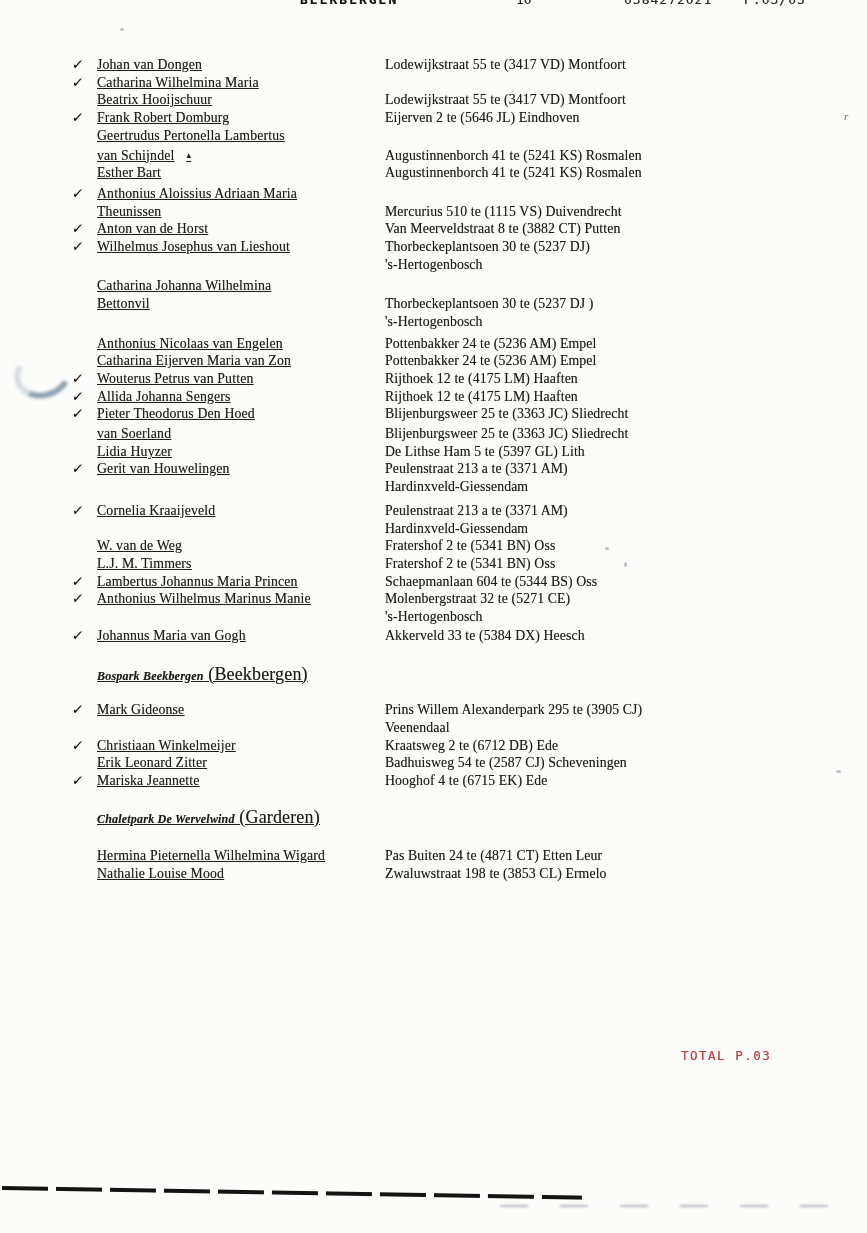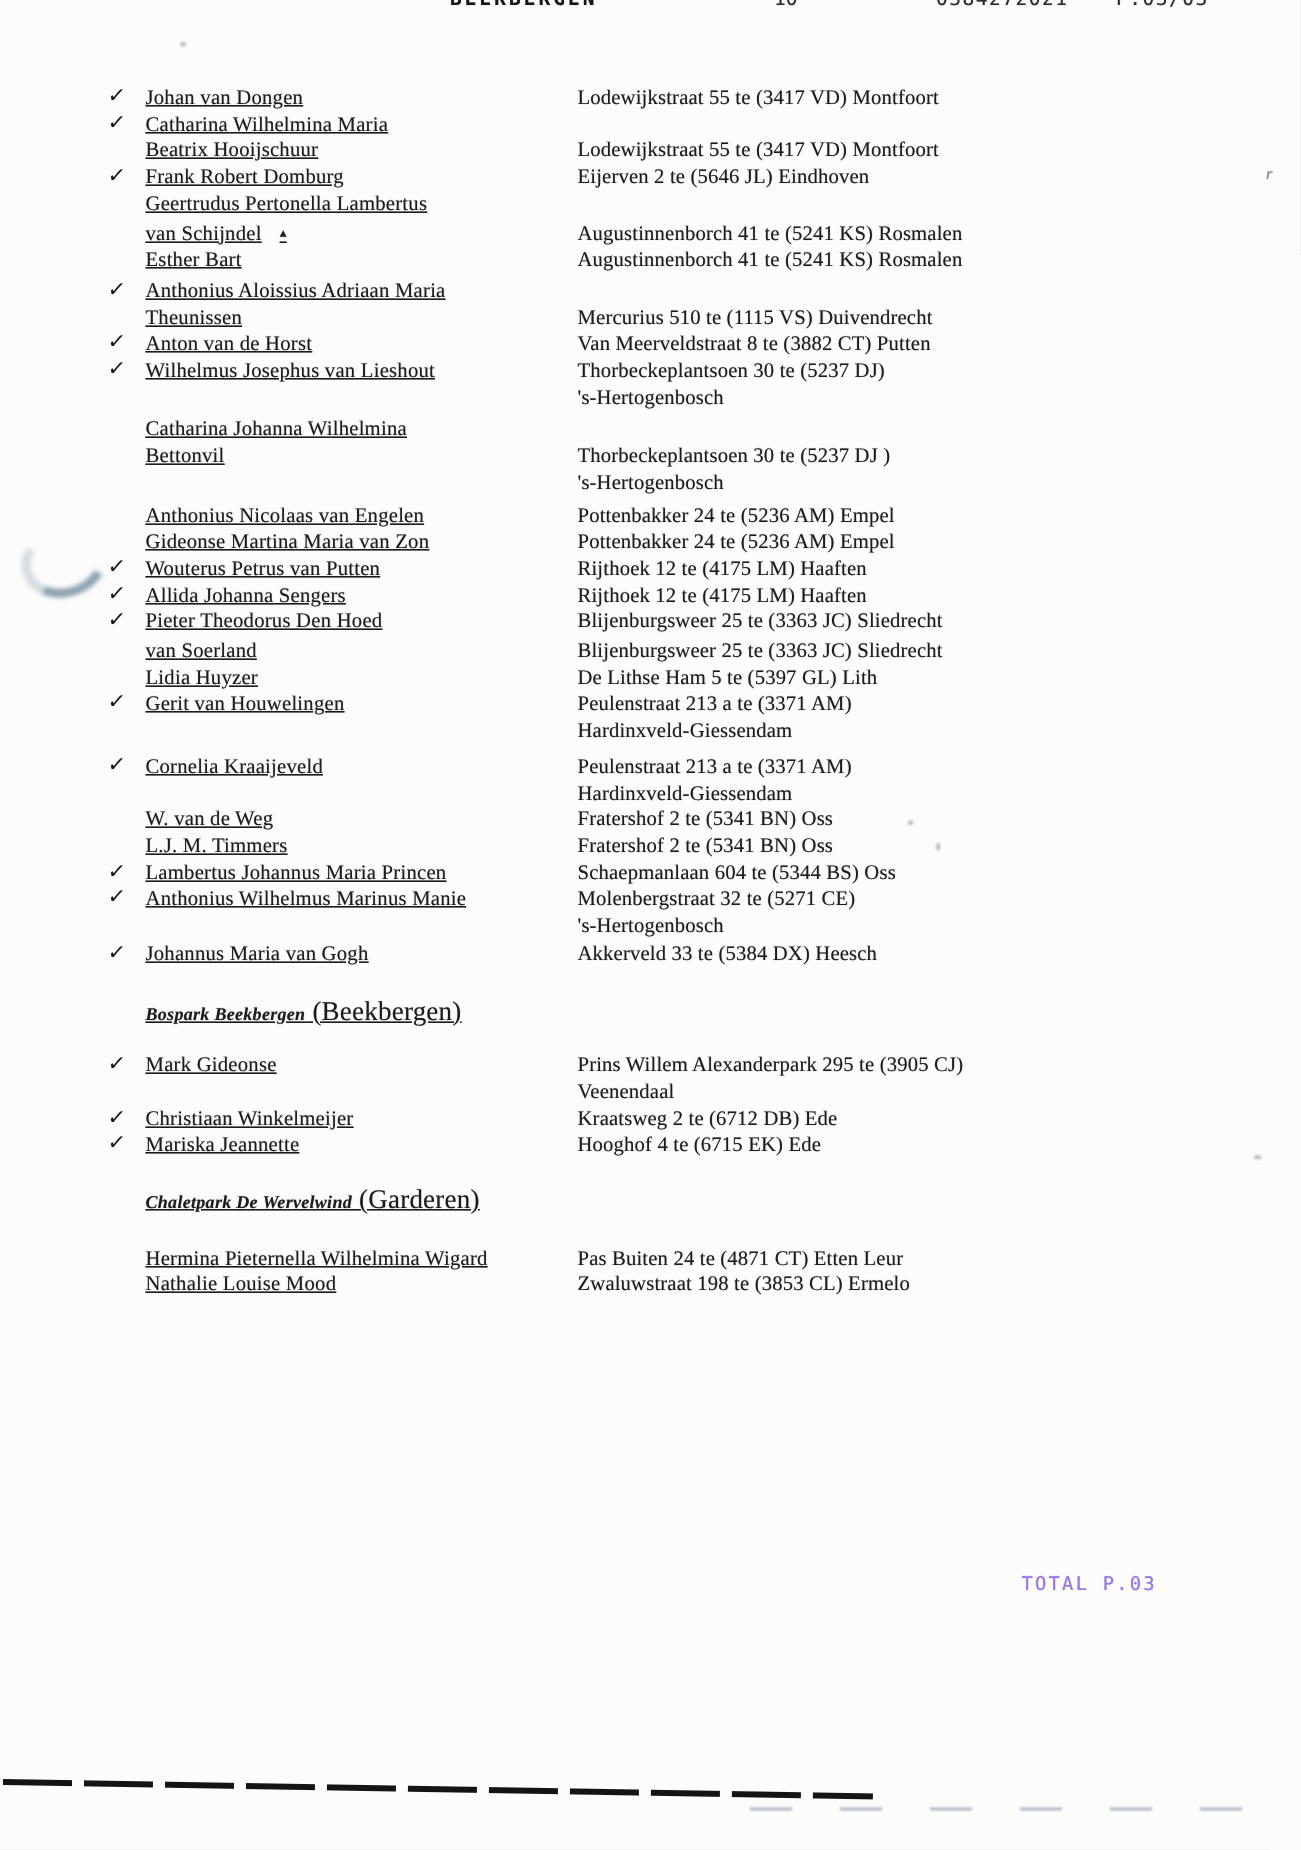--- a/index.html
+++ b/index.html
@@ -30,21 +30,21 @@
   .left  { flex:0 0 288px; letter-spacing:0.15px; white-space:nowrap;text-decoration:underline; }
   .right { flex:1; letter-spacing:0.1px; white-space:nowrap; }
   .heading .park-title { font-weight:bold; font-style:italic; font-size:12px; letter-spacing:0.2px; }
   .heading .park-sub { font-size:18px; }
   .mark { font-size:9px; margin-left:12px; vertical-align:2px; color:#222; }
 
   
   .footer-total {
     position:absolute; left:681px; top:1048px;
     font-family:"DejaVu Sans Mono", monospace; font-size:12.5px;
-    color:#8b5cf6; opacity:0.85; letter-spacing:1.5px; filter:blur(0.3px);
+    color:#b91c1c; opacity:0.85; letter-spacing:1.5px; filter:blur(0.3px);
   }
 
   
   .crescent {
     position:absolute; left:14px; top:350px; width:46px; height:36px;
     border-radius:50%; border:6px solid transparent;
     border-bottom-color:#8fa3b2; border-left-color:rgba(143,163,178,0.35);
     transform:rotate(-18deg); filter:blur(1.4px);
   }
   .scan-line {
@@ -158,21 +158,21 @@
         <span class="left"></span>
         <span class="right">'s-Hertogenbosch</span>
       </div>
       <div class="row" style="margin-top: 4px;">
         <span class="check"></span>
         <span class="left">Anthonius Nicolaas van Engelen</span>
         <span class="right">Pottenbakker 24 te (5236 AM) Empel</span>
       </div>
       <div class="row">
         <span class="check"></span>
-        <span class="left">Gideonse Martina Maria van Zon</span>
+        <span class="left">Catharina Eijerven Maria van Zon</span>
         <span class="right">Pottenbakker 24 te (5236 AM) Empel</span>
       </div>
       <div class="row">
         <span class="check">✓</span>
         <span class="left">Wouterus Petrus van Putten</span>
         <span class="right">Rijthoek 12 te (4175 LM) Haaften</span>
       </div>
       <div class="row">
         <span class="check">✓</span>
         <span class="left">Allida Johanna Sengers</span>
@@ -254,20 +254,25 @@
       </div>
       <div class="row">
         <span class="check"></span>
         <span class="left"></span>
         <span class="right">Veenendaal</span>
       </div>
       <div class="row">
         <span class="check">✓</span>
         <span class="left">Christiaan Winkelmeijer</span>
         <span class="right">Kraatsweg 2 te (6712 DB) Ede</span>
+      </div>
+      <div class="row">
+        <span class="check"></span>
+        <span class="left">Erik Leonard Zitter</span>
+        <span class="right">Badhuisweg 54 te (2587 CJ) Scheveningen</span>
       </div>
       <div class="row">
         <span class="check">✓</span>
         <span class="left">Mariska Jeannette</span>
         <span class="right">Hooghof 4 te (6715 EK) Ede</span>
       </div>
       <div class="row heading" style="margin-top: 19px;">
         <span class="check"></span>
         <span class="left"><span class="park-title">Chaletpark De Wervelwind</span><span class="park-sub"> (Garderen)</span></span>
       </div>

